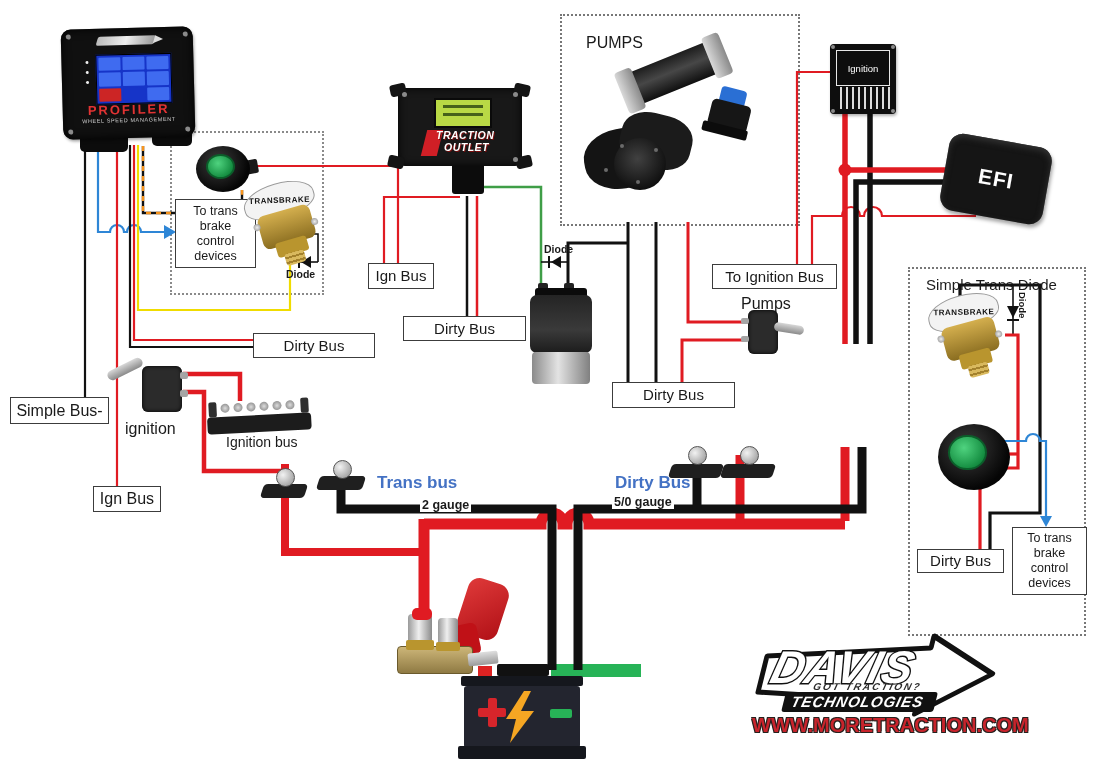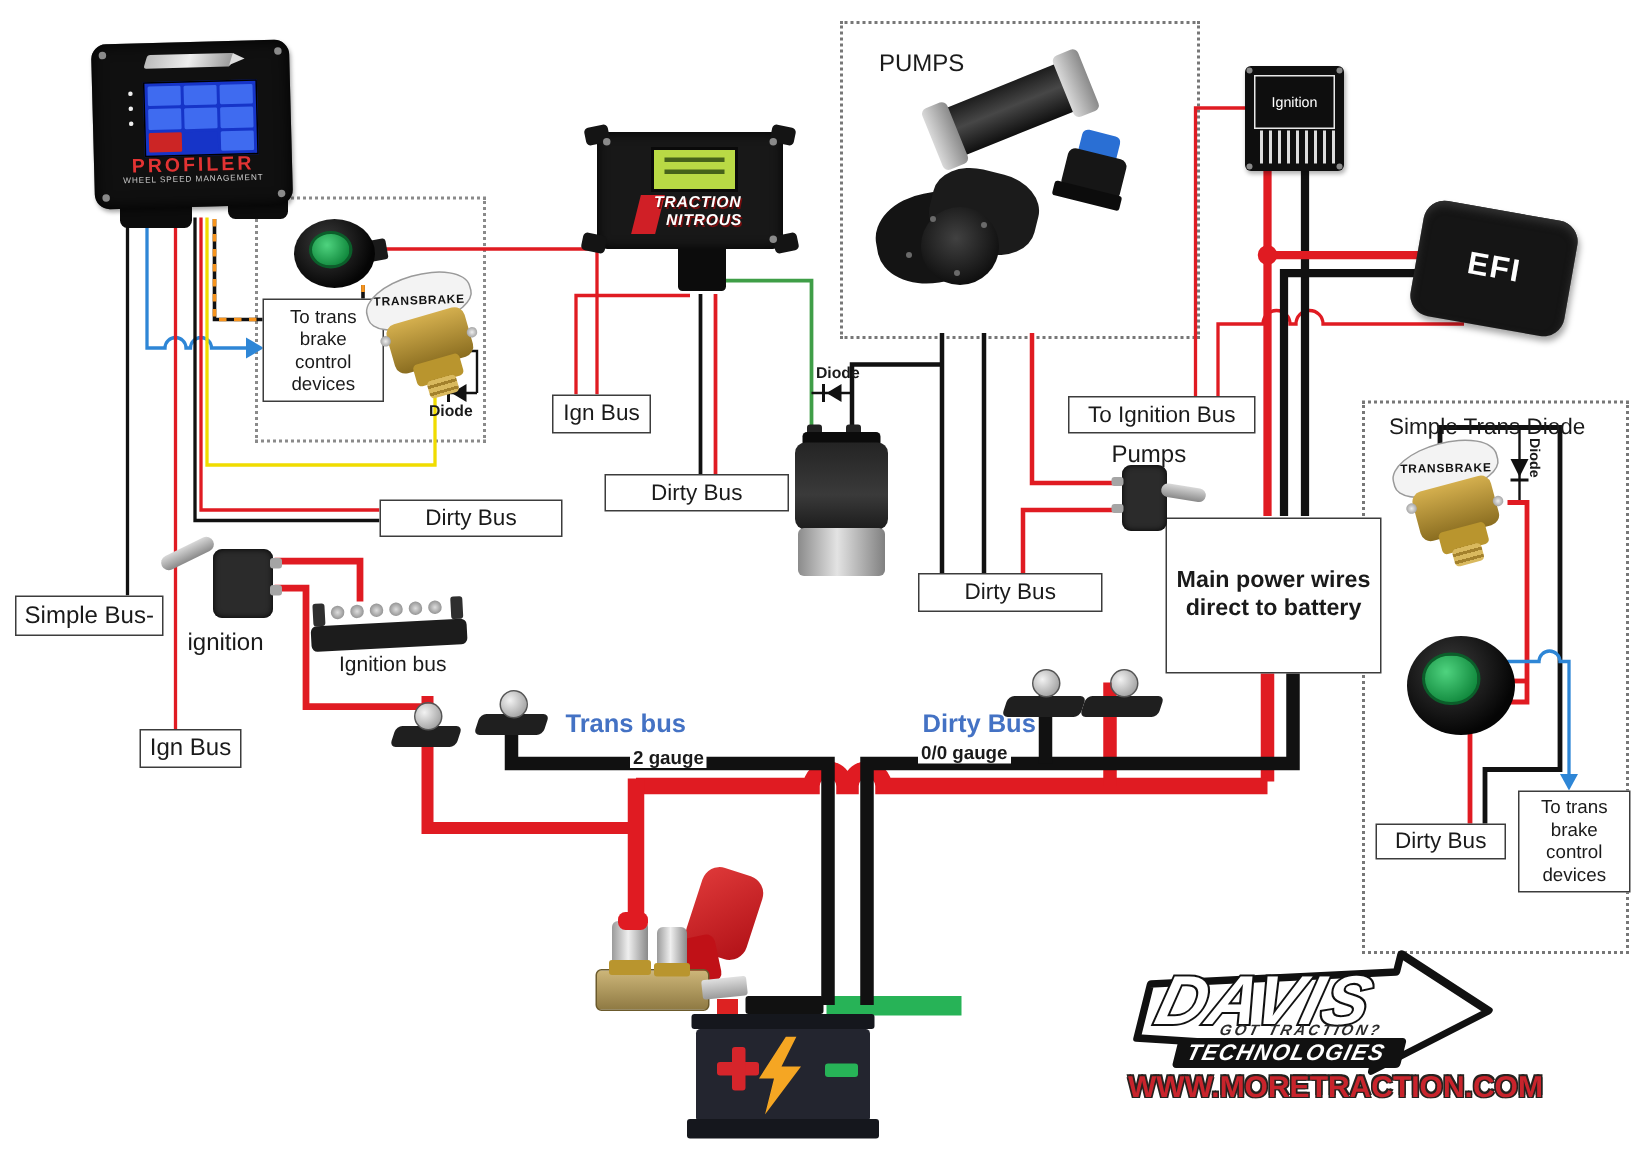--- a/index.html
+++ b/index.html
@@ -210,23 +210,20 @@
     </div>
   <div class="lbox" style="left:403px;top:316px;width:121px;height:23px;">
       <span>Dirty Bus</span>
     </div>
   <div class="lbox" style="left:612px;top:382px;width:121px;height:24px;">
       <span>Dirty Bus</span>
     </div>
   <div class="lbox" style="left:712px;top:264px;width:123px;height:23px;">
       <span>To Ignition Bus</span>
     </div>
-  <div class="lbox" style="left:777px;top:345px;width:130px;height:102px;font-weight:bold;font-size:15.5px;padding:0 6px;">
-      <span>Main power wires direct to battery</span>
-    </div>
   <div class="lbox" style="left:175px;top:199px;width:71px;height:67px;font-size:12.5px;padding:0 4px;">
       <span>To trans brake control devices</span>
     </div>
   <div class="lbox" style="left:917px;top:549px;width:85px;height:22px;">
       <span>Dirty Bus</span>
     </div>
   <div class="lbox" style="left:1012px;top:527px;width:67px;height:66px;font-size:12.5px;padding:0 3px;">
       <span>To trans brake control devices</span>
     </div>
 
@@ -234,21 +231,21 @@
   <div class="ltext" style="left:226px;top:434px;font-size:14px;">Ignition bus</div>
   <div class="ltext" style="left:741px;top:295px;font-size:16px;">Pumps</div>
   <div class="ltext" style="left:586px;top:34px;font-size:16px;z-index:10;">PUMPS</div>
   <div class="ltext" style="left:926px;top:276px;font-size:15px;">Simple Trans Diode</div>
   <div class="ltext diode-lab" style="left:286px;top:268px;">Diode</div>
   <div class="ltext diode-lab" style="left:544px;top:243px;">Diode</div>
   <div class="ltext diode-lab" style="left:1017px;top:292px;writing-mode:vertical-rl;font-size:9.5px;">Diode</div>
   <div class="ltext busname" style="left:377px;top:473px;">Trans bus</div>
   <div class="ltext gauge" style="left:420px;top:498px;z-index:11;">2 gauge</div>
   <div class="ltext busname" style="left:615px;top:473px;">Dirty Bus</div>
-  <div class="ltext gauge" style="left:612px;top:495px;z-index:11;">0/0 gauge</div>
+  <div class="ltext gauge" style="left:612px;top:495px;z-index:11;">5/0 gauge</div>
 
   <div class="dev profiler">
     <div class="screw" style="left:5px;top:5px;"></div>
     <div class="screw" style="right:5px;top:5px;"></div>
     <div class="screw" style="left:5px;bottom:5px;"></div>
     <div class="screw" style="right:5px;bottom:5px;"></div>
     <div class="prof-brand"></div>
     <div class="prof-screen">
       <div class="prof-cell"></div>
         <div class="prof-cell"></div>
@@ -274,21 +271,21 @@
     <div class="nit-ear" style="right:-8px;top:-4px;transform:rotate(12deg);"></div>
     <div class="nit-ear" style="left:-10px;bottom:-2px;transform:rotate(12deg);"></div>
     <div class="nit-ear" style="right:-10px;bottom:-2px;transform:rotate(-12deg);"></div>
     <div class="nit-lcd">
         <i></i>
         <i></i>
       </div>
     <div class="nit-logo">
       <div class="nit-flag"></div>
       <div class="nit-word" style="top:1px;">TRACTION</div>
-      <div class="nit-word" style="top:13px;left:20px;">NITROUS</div>
+      <div class="nit-word" style="top:13px;left:20px;">OUTLET</div>
     </div>
     <div class="screw" style="left:4px;top:4px;"></div>
     <div class="screw" style="right:4px;top:4px;"></div>
     <div class="screw" style="right:4px;bottom:4px;"></div>
   </div>
   <div class="dev prof-conn" style="left:452px;top:158px;width:32px;height:36px;border-radius:3px;"></div>
 
   <div class="dev ign-box">
     <div class="ign-inner">Ignition</div>
     <div class="ign-fins"></div>

